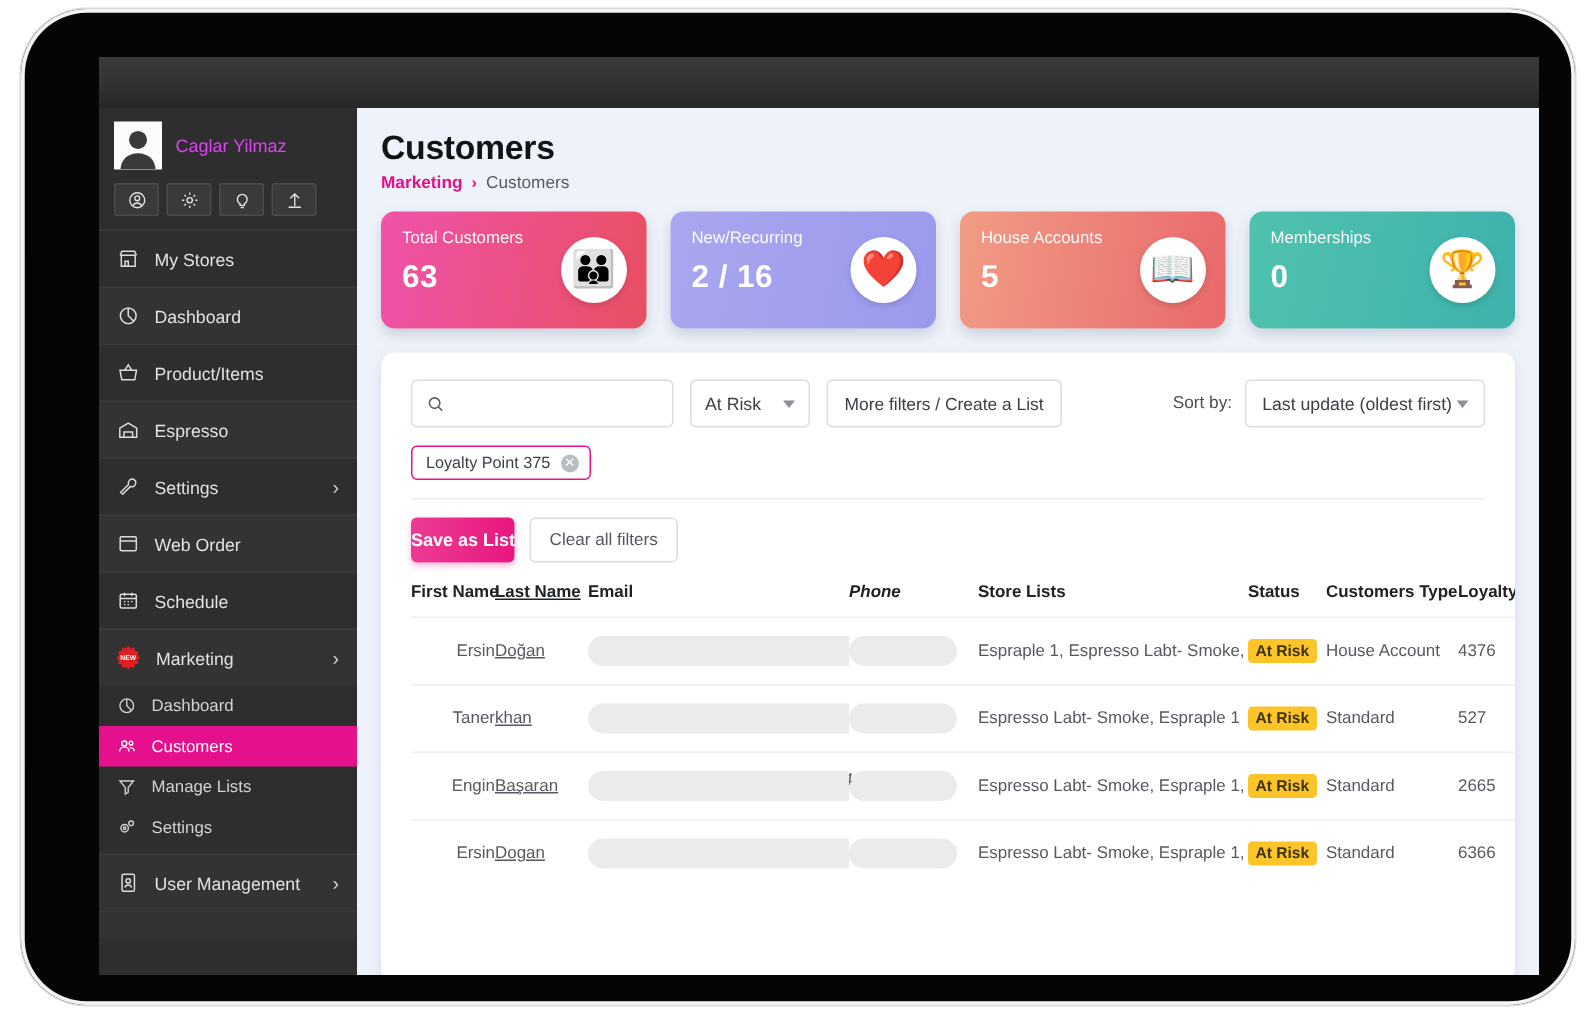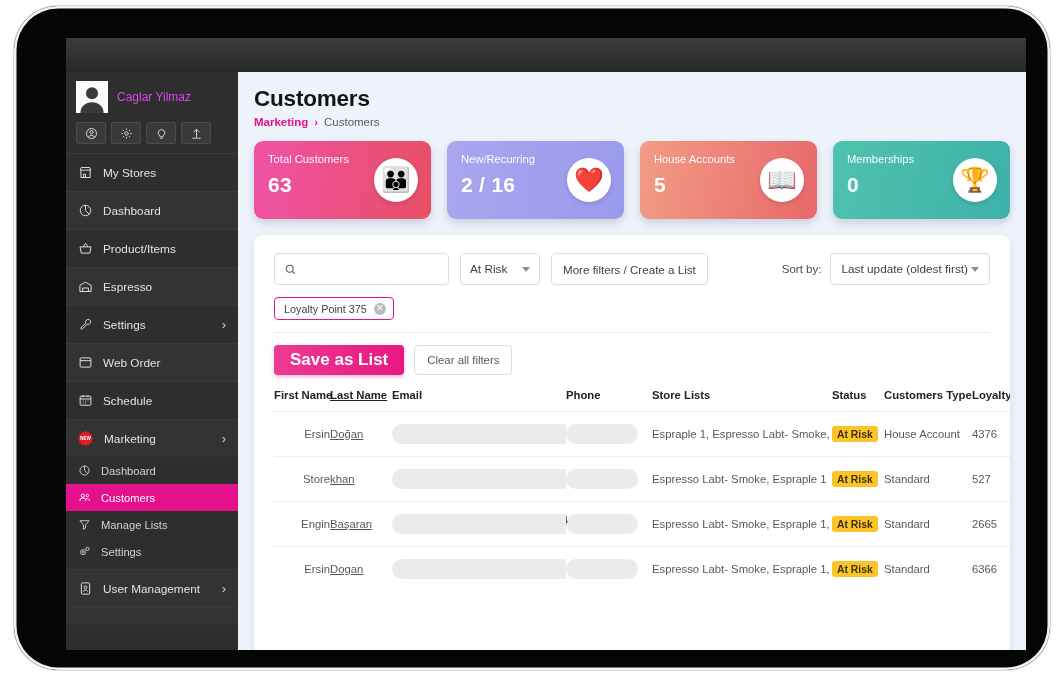--- a/index.html
+++ b/index.html
@@ -171,23 +171,23 @@
     font-size: 10.8px; color: #3b3f45; background: #ffffff;
   }
   #chip .x {
     width: 12px; height: 12px; border-radius: 50%;
     background: #b9bcc0; color: #ffffff; font-size: 9px;
     display: flex; align-items: center; justify-content: center; line-height: 1;
   }
   #divider { height: 1px; background: #ececec; margin: 12px 20px 0 20px; }
   #actions { display: flex; align-items: center; gap: 10px; padding: 12px 20px 0 20px; }
   #save-list-btn {
-    height: 30px; padding: 0 16px; border: none; border-radius: 4px;
+    height: 30px; padding: 0 0; border: none; border-radius: 4px;
     background: linear-gradient(90deg,#ec3b93 0%,#e8177f 100%);
-    color: #ffffff; font-size: 17px; font-weight: bold;
+    color: #ffffff; font-size: 12px; font-weight: bold;
     font-family: "Liberation Sans", sans-serif;
     box-shadow: 0 2px 4px rgba(230,30,130,.30);
   }
   #clear-filters-btn {
     height: 30px; padding: 0 12px; border: 1px solid #dadde1; border-radius: 4px;
     background: #ffffff; color: #53585e; font-size: 11.4px;
     font-family: "Liberation Sans", sans-serif;
   }
 
   
@@ -197,21 +197,21 @@
     text-align: left; font-size: 11.3px; color: #202326; font-weight: bold;
     padding: 0 0 10px 0; white-space: nowrap;
   }
   td {
     font-size: 11.3px; color: #55595f; padding: 12px 0;
     border-top: 1px solid #eceef0; white-space: nowrap; overflow: hidden;
   }
   .c-first { width: 56px; text-align: right; }
   .c-last  { width: 62px; text-decoration: underline; }
   .c-email { width: 174px; }
-  .c-phone { width: 86px; }
+  .c-phone { width: 86px; font-style: italic; }
   .c-store { width: 180px; }
   .c-status{ width: 52px; }
   .c-type  { width: 88px; }
   .c-loyal { width: 62px; }
   .redact { display: block; height: 20px; border-radius: 10px; background: #ebebeb; }
   .redact.email { width: 190px; }
   .redact.phone { width: 72px; }
   .badge-atrisk {
     display: inline-block; background: #fbc529; color: #3d3206;
     font-size: 10.4px; font-weight: bold; border-radius: 3px; padding: 2.5px 5px;
@@ -503,21 +503,21 @@
                   </td>
                   <td class="c-phone">
                     <span class="redact phone"></span>
                   </td>
                   <td class="c-store store-cell">Espraple 1, Espresso Labt- Smoke,</td>
                   <td class="c-status"><span class="badge-atrisk">At Risk</span></td>
                   <td class="c-type">House Account</td>
                   <td class="c-loyal">4376</td>
                 </tr>
                 <tr>
-                  <td class="c-first">Store</td>
+                  <td class="c-first">Taner</td>
                   <td class="c-last">khan</td>
                   <td class="c-email">
                     <span class="redact email"></span>
                   </td>
                   <td class="c-phone">
                     <span class="redact phone"></span>
                   </td>
                   <td class="c-store store-cell">Espresso Labt- Smoke, Espraple 1</td>
                   <td class="c-status"><span class="badge-atrisk">At Risk</span></td>
                   <td class="c-type">Standard</td>

